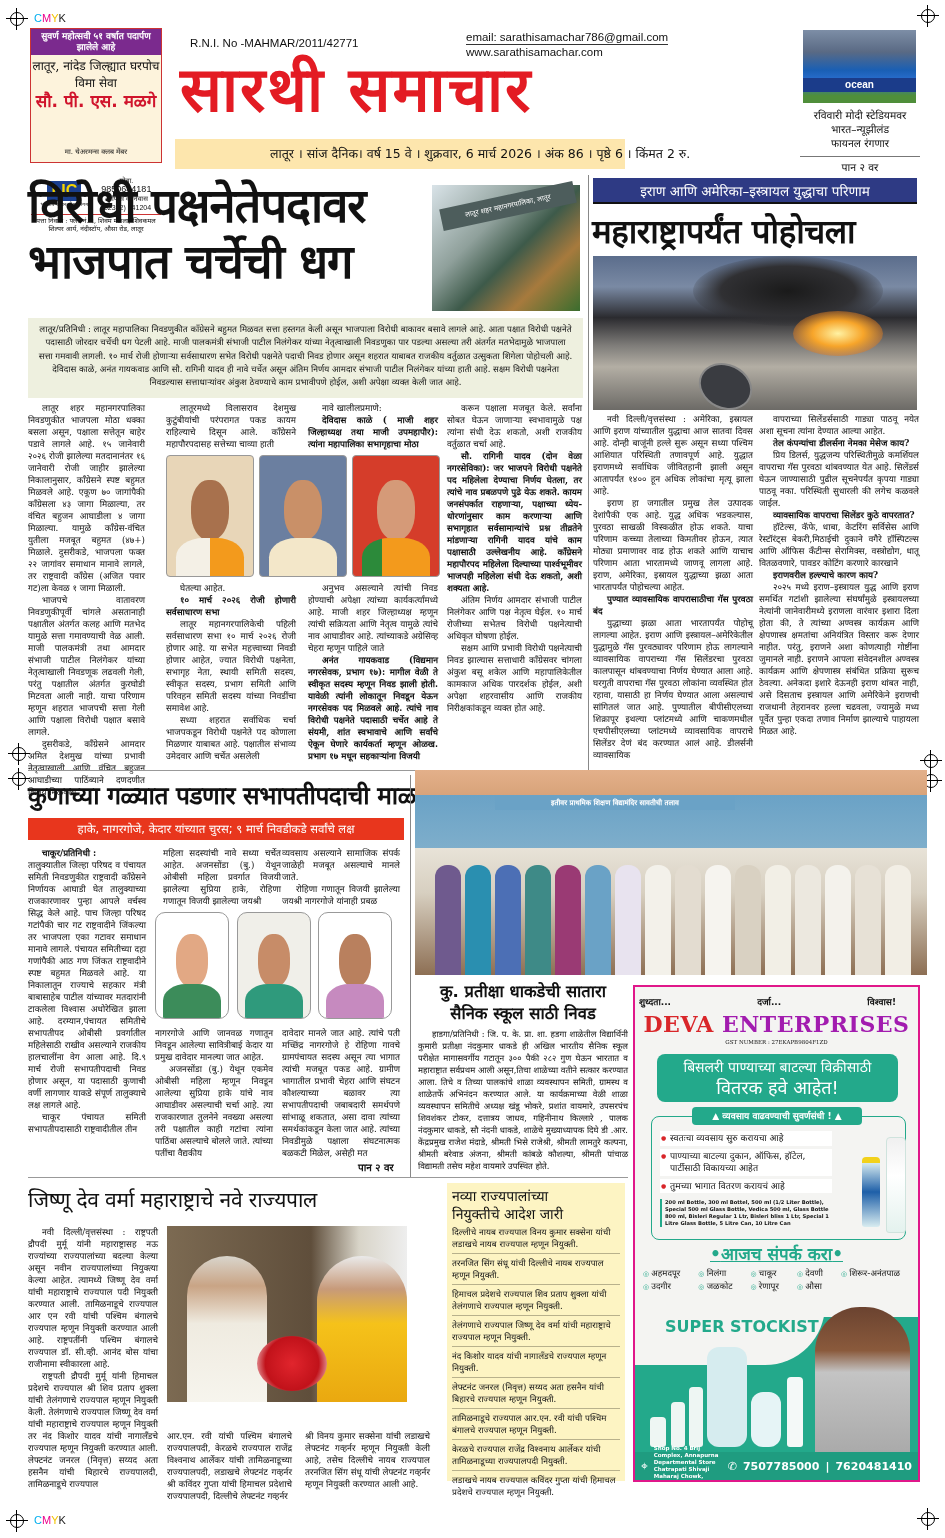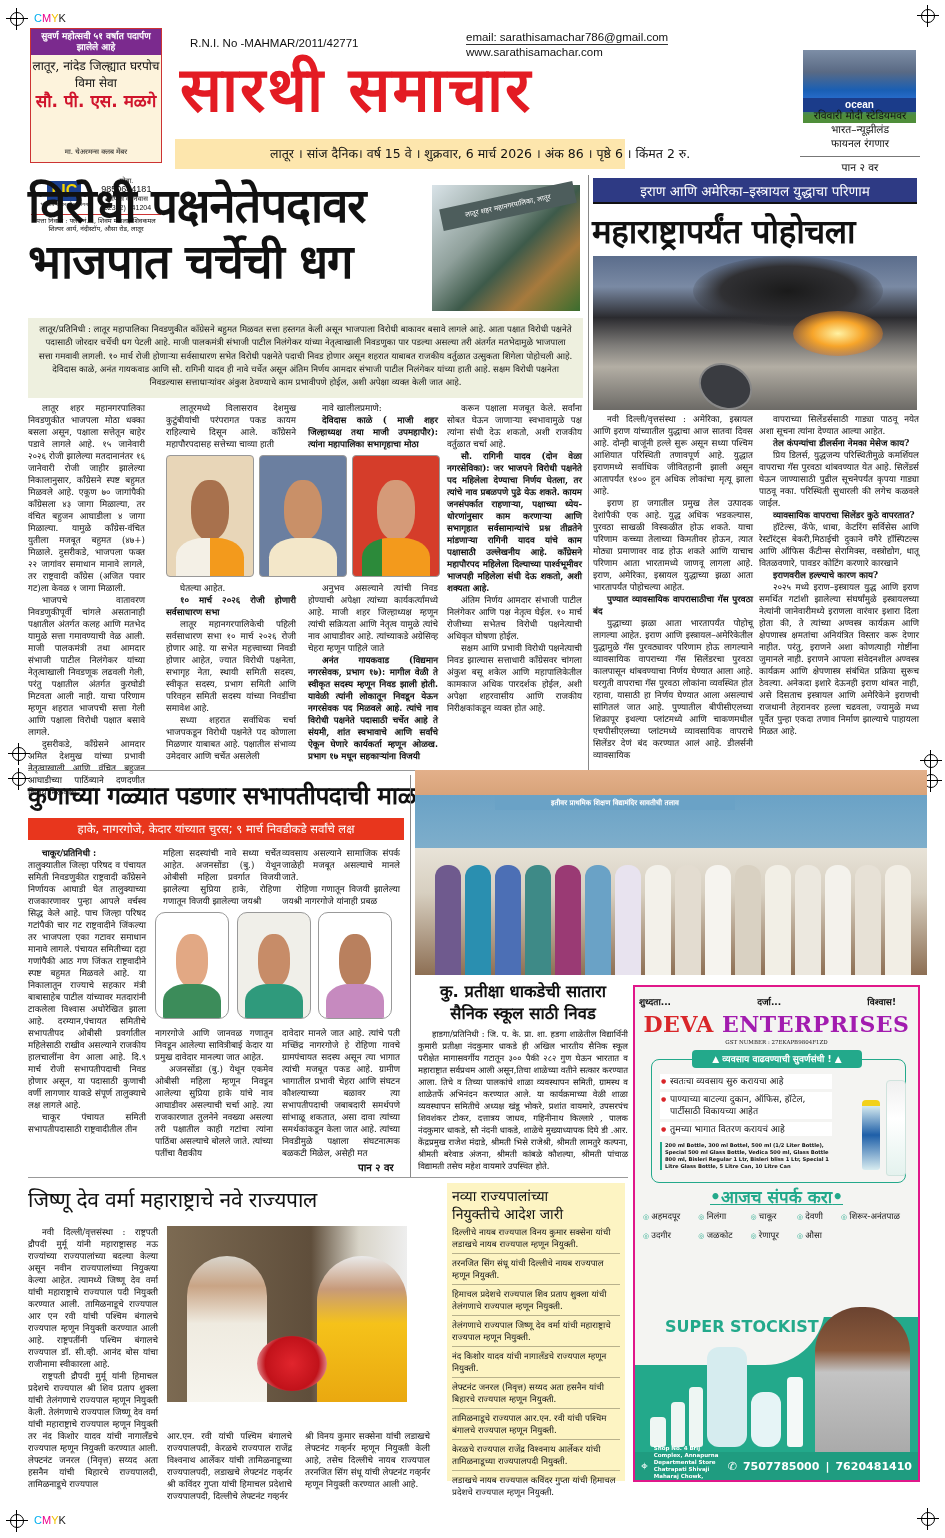--- a/index.html
+++ b/index.html
@@ -21,21 +21,21 @@
   .lic-row { display: flex; justify-content: space-around; align-items: center; padding: 2px 3px; margin-top: 18px; }
   .lic-contact { font-size: 7px; line-height: 9px; font-family: "Liberation Sans", sans-serif; }
   .lic-addr { border-top: 1px solid #c33; font-size: 6.5px; line-height: 8px; padding: 2px; }
 
   
   .rni { left: 190px; top: 37px; font-family: "Liberation Sans", sans-serif; font-size: 11.5px; }
   .email { left: 466px; top: 30px; font-family: "Liberation Sans", sans-serif; font-size: 11.5px; line-height: 14px; }
   .email .em { border-bottom: 1px solid #333; }
   .masthead-title { left: 180px; top: 50px; width: 460px; font-family: "DejaVu Sans", sans-serif; font-weight: bold; font-size: 62px; color: #e31b23; letter-spacing: 2px; line-height: 80px; white-space: nowrap; }
   .info-strip { left: 175px; top: 139px; width: 450px; height: 30px; background: #fde6ad; font-family: "DejaVu Sans", sans-serif; font-size: 12.5px; line-height: 30px; padding-left: 95px; white-space: nowrap; }
-  .cricket-photo { left: 803px; top: 30px; width: 113px; height: 73px; background: linear-gradient(180deg, #7d8ea6 0%, #5a6a84 30%, #1a5fb4 55%, #2b6fd0 70%, #4f8e3a 90%); margin-top: 20px; }
+  .cricket-photo { left: 803px; top: 30px; width: 113px; height: 73px; background: linear-gradient(180deg, #7d8ea6 0%, #5a6a84 30%, #1a5fb4 55%, #2b6fd0 70%, #4f8e3a 90%); }
   .cricket-photo .banner { position: absolute; left: 0; right: 0; top: 48px; height: 14px; background: #1b3c8a; color: #fff; font-family: "Liberation Sans", sans-serif; font-size: 10px; font-weight: bold; text-align: center; line-height: 14px; }
   .cricket-cap { left: 790px; top: 108px; width: 140px; font-size: 10.5px; line-height: 14px; text-align: center; }
   .cricket-line { left: 800px; top: 156px; width: 120px; height: 1px; background: #777; }
   .cricket-more { left: 790px; top: 160px; width: 140px; font-size: 10.5px; text-align: center; }
 
   
   .lead-hl { left: 28px; top: 178px; width: 400px; font-family: "DejaVu Sans", sans-serif; font-weight: bold; font-size: 47px; line-height: 56px; letter-spacing: -1px; white-space: nowrap; }
   .lead-photo { left: 432px; top: 185px; width: 148px; height: 126px; background: linear-gradient(135deg, #d9e3e8 0%, #8fa09b 35%, #3d5a4a 55%, #a77a3d 75%, #3a6d2e 100%); }
   .lead-photo .arch { position: absolute; left: 8px; top: 10px; width: 136px; height: 22px; background: #4d5d5c; transform: rotate(-12deg); color: #fff; font-size: 7px; line-height: 22px; text-align: center; }
   .lead-summary { left: 28px; top: 318px; width: 555px; height: 80px; background: #eef0df; font-size: 8.6px; line-height: 13.3px; text-align: center; padding: 5px 10px; }
@@ -73,21 +73,21 @@
   .deva-gst { text-align: center; font-size: 5.5px; margin-top: 2px; font-family: "DejaVu Serif", serif; }
   .deva-banner { margin: 9px 20px 0 22px; background: #23a98b; color: #fff; border-radius: 8px; text-align: center; font-size: 14px; line-height: 20px; padding: 3px 0; }
   .deva-box { position: relative; margin: 14px 12px 0 16px; border: 1.5px solid #23a98b; border-radius: 8px; height: 124px; }
   .deva-box-title { position: absolute; left: 40px; top: -10px; width: 170px; background: #23a98b; color: #fff; font-size: 9px; line-height: 18px; text-align: center; border-radius: 4px; font-weight: bold; }
   .deva-bullets { position: absolute; left: 8px; top: 14px; width: 172px; font-size: 9px; line-height: 12.5px; }
   .deva-bullets li { list-style: none; background: #fff; margin-bottom: 3px; padding: 1px 3px 1px 10px; position: relative; }
   .deva-bullets li::before { content: "●"; color: #d9262a; position: absolute; left: 1px; font-size: 6px; }
   .deva-sizes { position: absolute; left: 8px; top: 82px; width: 180px; font-size: 5.2px; line-height: 7px; border-left: 2px solid #23a98b; padding-left: 3px; font-weight: bold; }
   .bottle { position: absolute; border-radius: 4px 4px 3px 3px; }
   .deva-contact { text-align: center; color: #23a98b; font-weight: bold; font-size: 17px; margin-top: 2px; text-decoration: underline; }
-  .deva-places { display: grid; grid-template-columns: repeat(5, auto); gap: 8px 8px; padding: 2px 8px 0 8px; font-size: 8.5px; }
+  .deva-places { display: grid; grid-template-columns: repeat(5, auto); gap: 2px 8px; padding: 2px 8px 0 8px; font-size: 8.5px; }
   .deva-places span::before { content: "◎ "; color: #23a98b; font-size: 7px; }
   .deva-bottom { position: absolute; left: 0; right: 0; top: 330px; bottom: 0; background: #23a98b; }
   .deva-cloud { position: absolute; left: -10px; top: 318px; width: 200px; height: 60px; background: #f4f4f2; border-radius: 0 0 120px 0; }
   .deva-stockist { position: absolute; left: 30px; top: 330px; color: #23a98b; font-weight: bold; font-size: 16px; font-family: "DejaVu Sans", sans-serif; }
   .deva-woman { position: absolute; left: 180px; top: 320px; width: 95px; height: 145px; background: linear-gradient(180deg, #6b4330 0%, #8a5a3c 30%, #c4c4c4 45%, #aaa 100%); border-radius: 45px 45px 0 0; }
   .deva-footer { position: absolute; left: 0; right: 0; bottom: 0; height: 28px; background: #1f9c80; color: #fff; display: flex; align-items: center; padding: 0 6px; gap: 6px; }
   .deva-footer .addr { font-size: 5.5px; line-height: 7px; font-weight: bold; width: 140px; }
   .deva-footer .phone { font-size: 11px; font-weight: bold; }
 
   
@@ -313,20 +313,24 @@
 </div>
 
 <div class="abs deva-ad">
   <div class="deva-tag">
     <span>शुध्दता...</span>
     <span>दर्जा...</span>
     <span>विश्वास!</span>
   </div>
   <div class="deva-name"><span class="r">DEVA</span> <span class="b">ENTERPRISES</span></div>
   <div class="deva-gst">GST NUMBER : 27EKAPB9804F1ZD</div>
+  <div class="deva-banner">
+    <div>बिसलरी पाण्याच्या बाटल्या विक्रीसाठी</div>
+    <div style="font-size:18px;line-height:22px;">वितरक हवे आहेत!</div>
+  </div>
   <div class="deva-box">
     <div class="deva-box-title">▲ <span>व्यवसाय वाढवण्याची सुवर्णसंधी !</span> ▲</div>
     <ul class="deva-bullets">
       <li>स्वतःचा व्यवसाय सुरु करायचा आहे</li>
       <li>पाण्याच्या बाटल्या दुकान, ऑफिस, हॉटेल, पार्टीसाठी विकायच्या आहेत</li>
       <li>तुमच्या भागात वितरण करायचं आहे</li>
     </ul>
     <div class="deva-sizes">200 ml Bottle, 300 ml Bottel, 500 ml (1/2 Liter Bottle), Special 500 ml Glass Bottle, Vedica 500 ml, Glass Bottle 800 ml, Bisleri Regular 1 Ltr, Bisleri bliss 1 Ltr, Special 1 Litre Glass Bottle, 5 Litre Can, 10 Litre Can</div>
     <div class="bottle" style="left:210px;top:40px;width:18px;height:70px;background:linear-gradient(180deg,#f2d11b 0%,#f2d11b 8%,#d8ecf0 8%,#1e5fa8 50%,#d8ecf0 100%);"></div>
     <div class="bottle" style="left:234px;top:20px;width:20px;height:96px;background:linear-gradient(180deg,#f0f0f0 0%,#ffffff 40%,#e4f2ee 100%);border:1px solid #cfe3dd;"></div>

